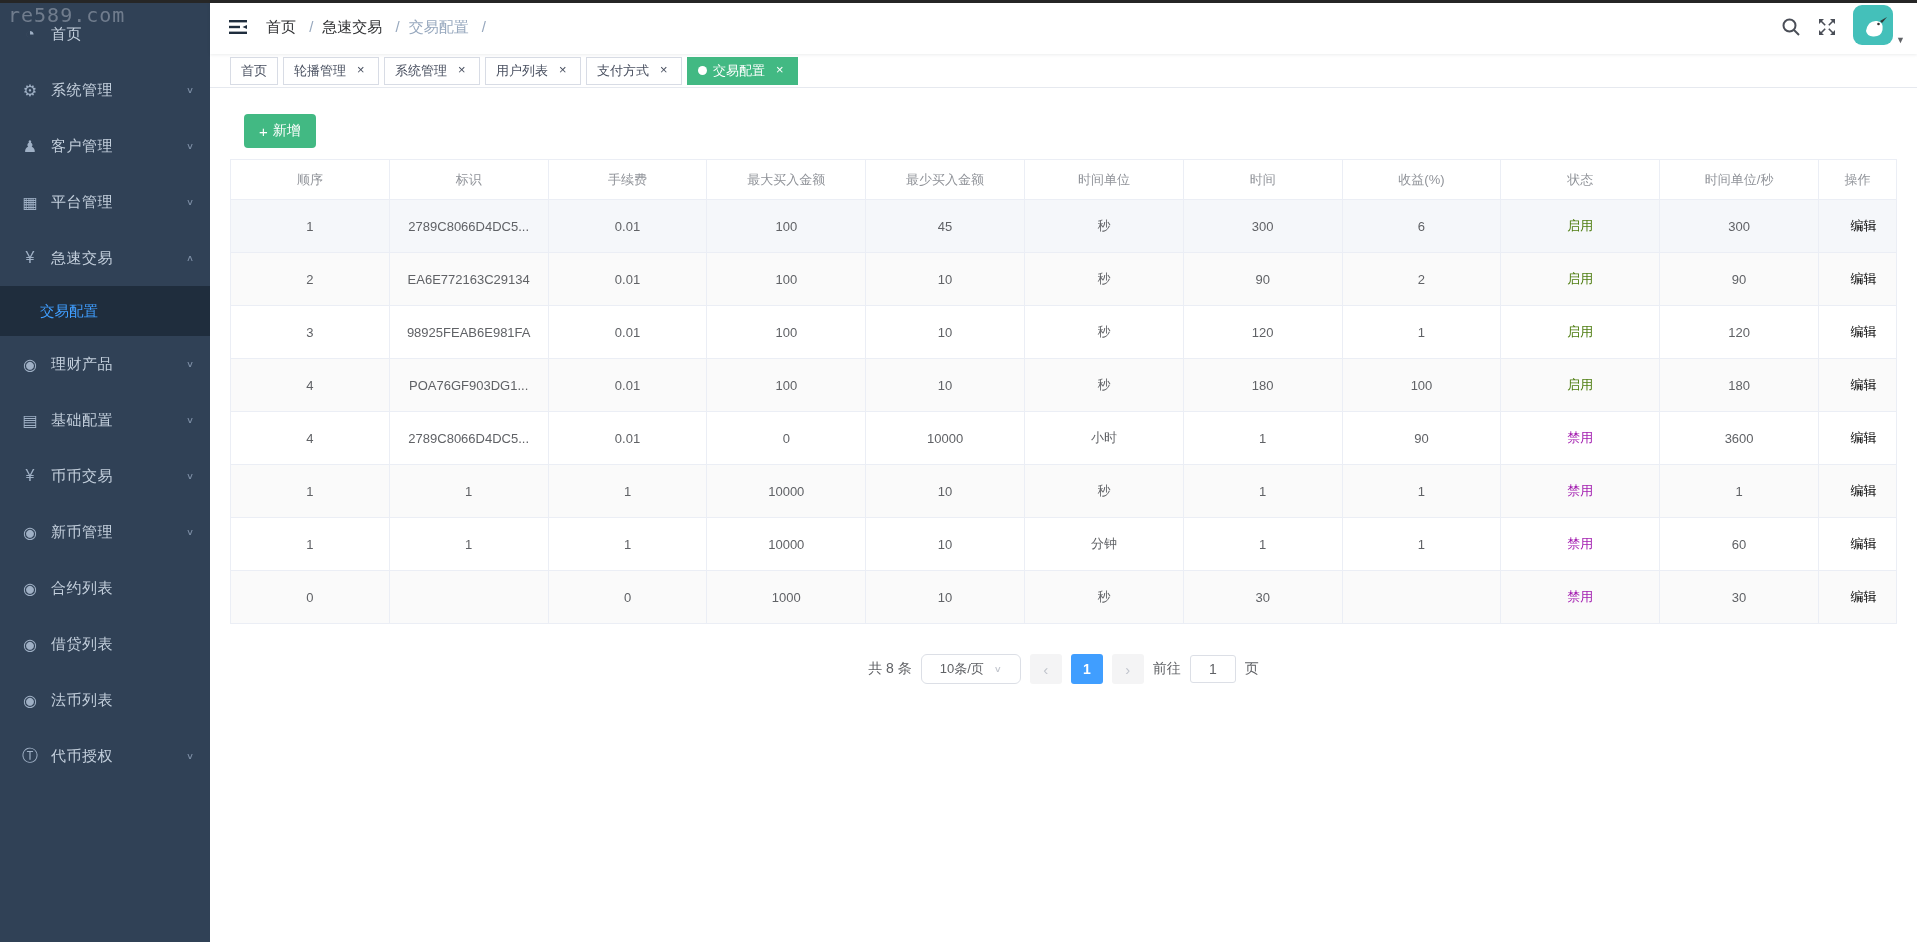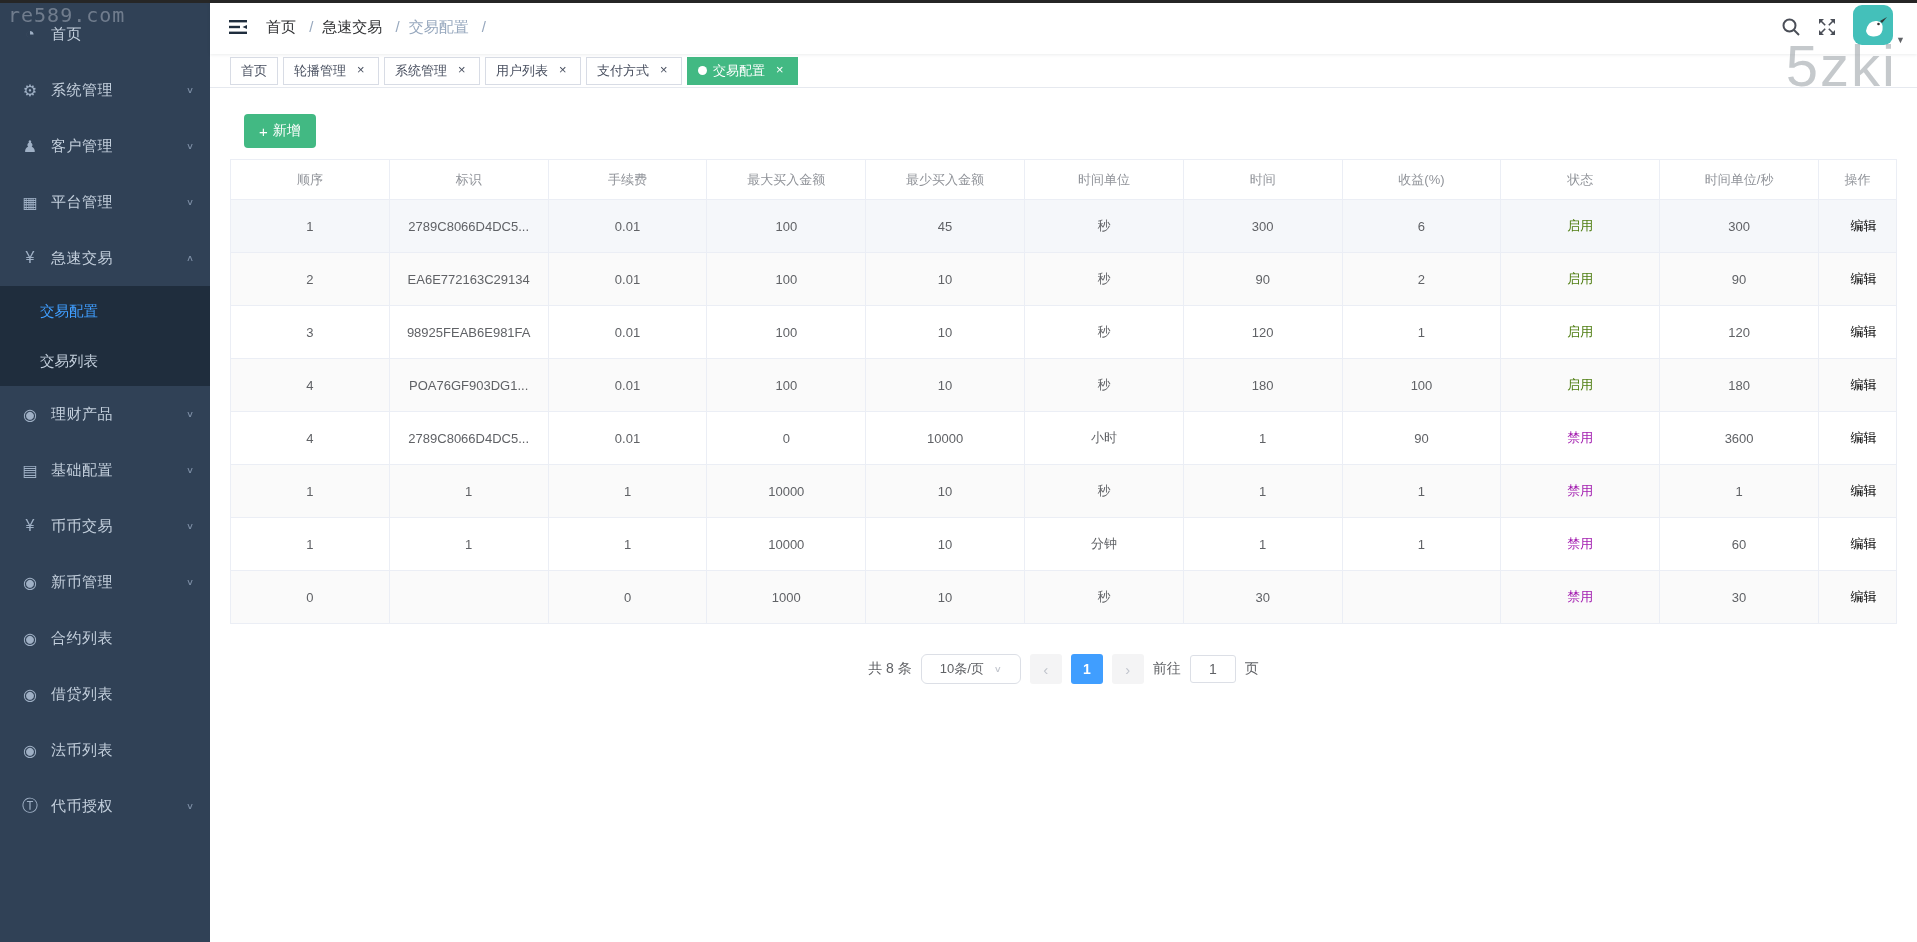--- a/index.html
+++ b/index.html
@@ -143,21 +143,20 @@
         </li>
         <li class="open">
           <div class="mi-row">
             <span class="mi-ico">¥</span>
             <span class="mi-lbl">急速交易</span>
             <span class="mi-chev">∧</span>
           </div>
           <ul class="sub">
 
           <li class="active">交易配置</li>
-            <li>交易列表</li>
           </ul>
         </li>
         <li>
           <div class="mi-row">
             <span class="mi-ico">◉</span>
             <span class="mi-lbl">理财产品</span>
             <span class="mi-chev">∨</span>
           </div>
           <ul class="sub">
             
@@ -230,21 +229,20 @@
             <span class="mi-chev">∨</span>
           </div>
           <ul class="sub">
             
           </ul>
         </li>
       </ul>
   </aside>
 
   <div class="main">
-    <div class="wm-main">5zki</div>
 
     <div class="navbar">
       <span class="hamburger">
         <svg width="20" height="18" viewBox="0 0 20 18">
           <rect x="1" y="2" width="18" height="2.4" fill="#1f2d3d"></rect>
           <rect x="1" y="7.8" width="11" height="2.4" fill="#1f2d3d"></rect>
           <rect x="1" y="13.6" width="18" height="2.4" fill="#1f2d3d"></rect>
           <path d="M19 7 L14.5 9 L19 11 Z" fill="#1f2d3d"></path>
         </svg>
       </span>

